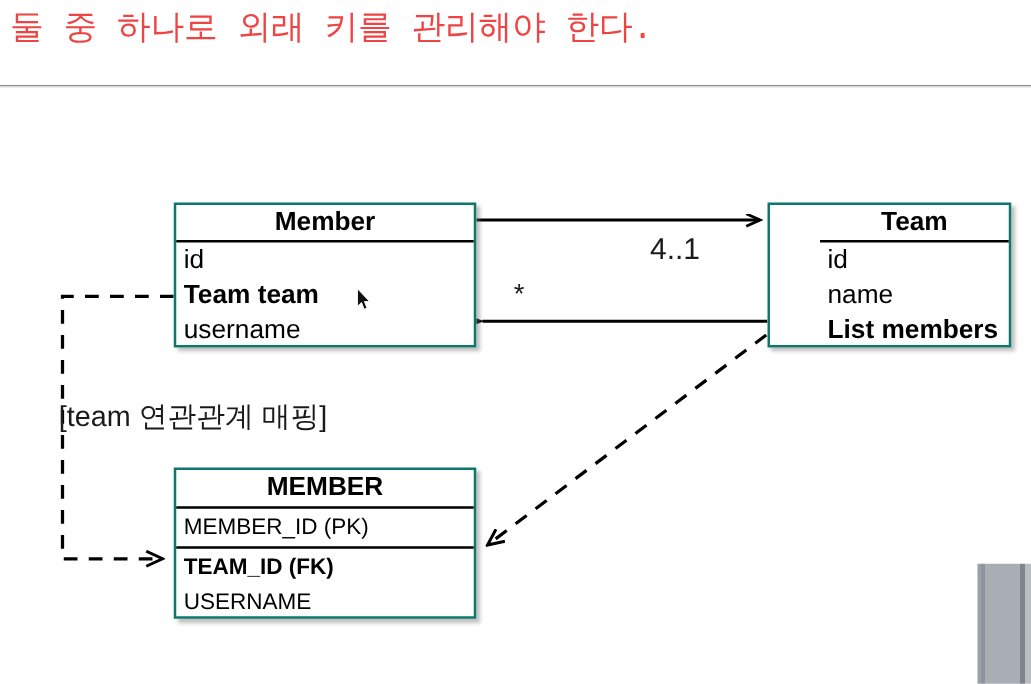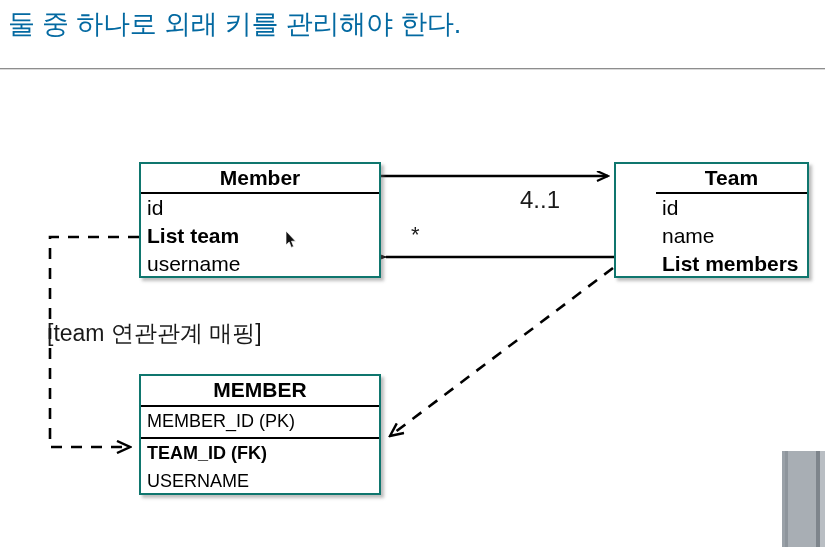--- a/index.html
+++ b/index.html
@@ -18,23 +18,24 @@
 
   
   #slide-title {
     position: absolute;
     left: 8px;
     top: 2px;
     width: 810px;
     font-size: 27px;
     line-height: 44px;
     font-weight: 400;
-    color: #0369a1;
+    color: #ef4444;
     letter-spacing: -0.2px;
     white-space: nowrap;
+    font-family: Liberation Mono, monospace;
   }
   #title-divider {
     position: absolute;
     left: 0;
     top: 68px;
     width: 825px;
     height: 2px;
     background: linear-gradient(to bottom, #8d8d8d 0 1px, #d9d9d9 1px 2px);
   }
 
@@ -173,21 +174,21 @@
 
     <g>
       <line x1="613" y1="268" x2="390" y2="436" stroke="#000" stroke-width="2.6" stroke-dasharray="11 9" marker-end="url(#arrow-thin-dash)"></line>
     </g>
   </svg>
 
   <div class="uml-box" id="box-member-entity">
     <div class="uml-header">Member</div>
     <div class="uml-body">
       <div class="uml-field">id</div>
-      <div class="uml-field bold">List team</div>
+      <div class="uml-field bold">Team team</div>
       <div class="uml-field">username</div>
     </div>
   </div>
 
   <div class="uml-box" id="box-team-entity">
     <div class="uml-header">Team</div>
     <div class="uml-body">
       <div class="uml-field">id</div>
       <div class="uml-field">name</div>
       <div class="uml-field bold">List members</div>

